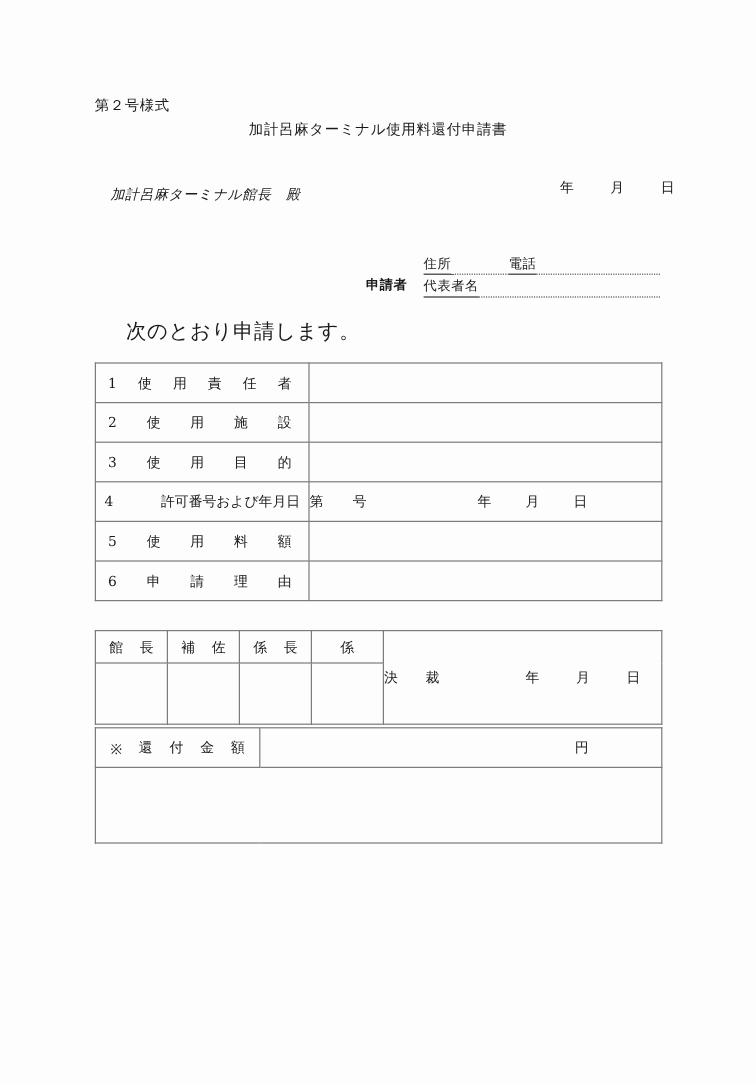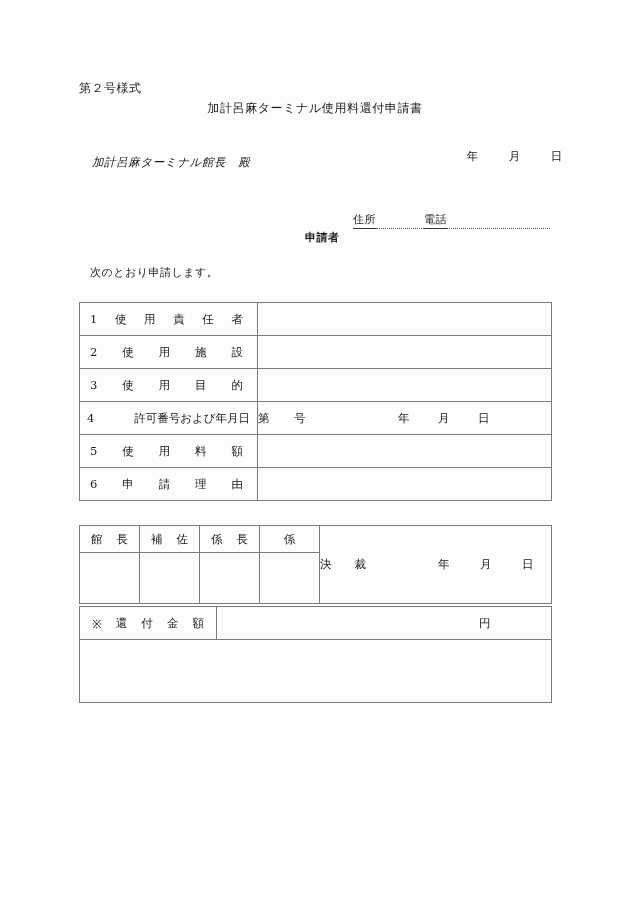--- a/index.html
+++ b/index.html
@@ -64,21 +64,21 @@
     flex: 0 0 auto;
   }
   .app-fill {
     flex: 1 1 auto;
     border-bottom: 1px dotted #555;
     padding-bottom: 1px;
     height: 14px;
   }
   .app-fill.short { flex: 0 0 48px; }
 
-  .intro { left: 90px; top: 265px; font-size: 11px; letter-spacing: .5px; }
+  .intro { left: 105px; top: 265px; font-size: 17px; letter-spacing: .5px; }
 
   
   .tbl {
     position: absolute;
     left: 79px;
     top: 302px;
     width: 472px;
     border-collapse: collapse;
     table-layout: fixed;
     font-size: 11.5px;
@@ -147,20 +147,24 @@
 
   <div class="applicant-wrap">
     <div class="applicant-label">申請者</div>
     <div class="app-rows">
       <div class="app-row">
         <span class="app-key">住所</span>
         <span class="app-fill short"></span>
         <span class="app-key">電話</span>
         <span class="app-fill"></span>
       </div>
+      <div class="app-row">
+        <span class="app-key">代表者名</span>
+        <span class="app-fill"></span>
+      </div>
     </div>
   </div>
 
   <div class="abs intro">次のとおり申請します。</div>
 
   <table class="tbl">
     <colgroup>
       <col style="width:178px">
       <col style="width:294px">
     </colgroup>

